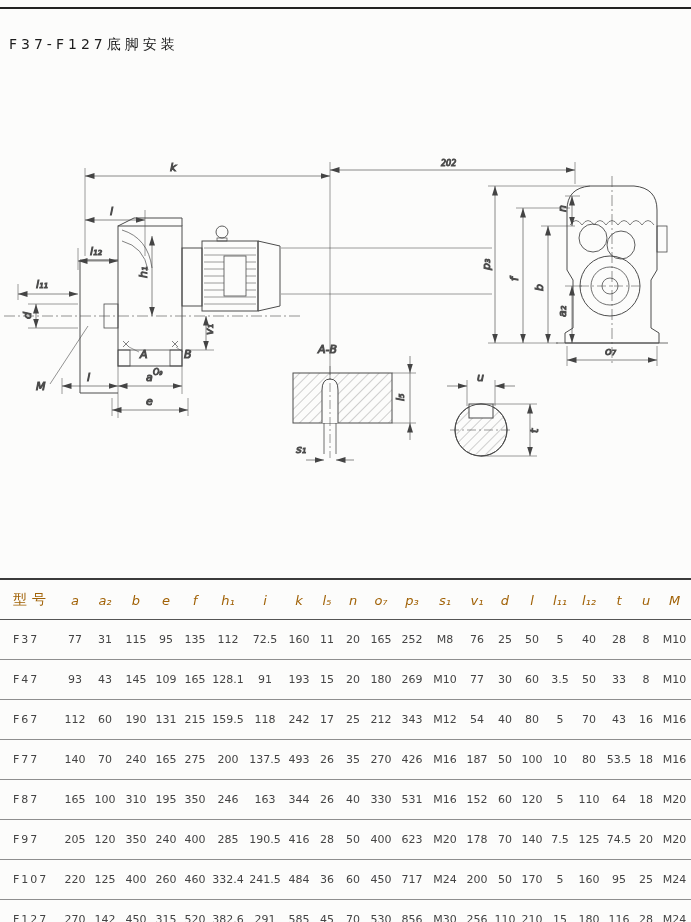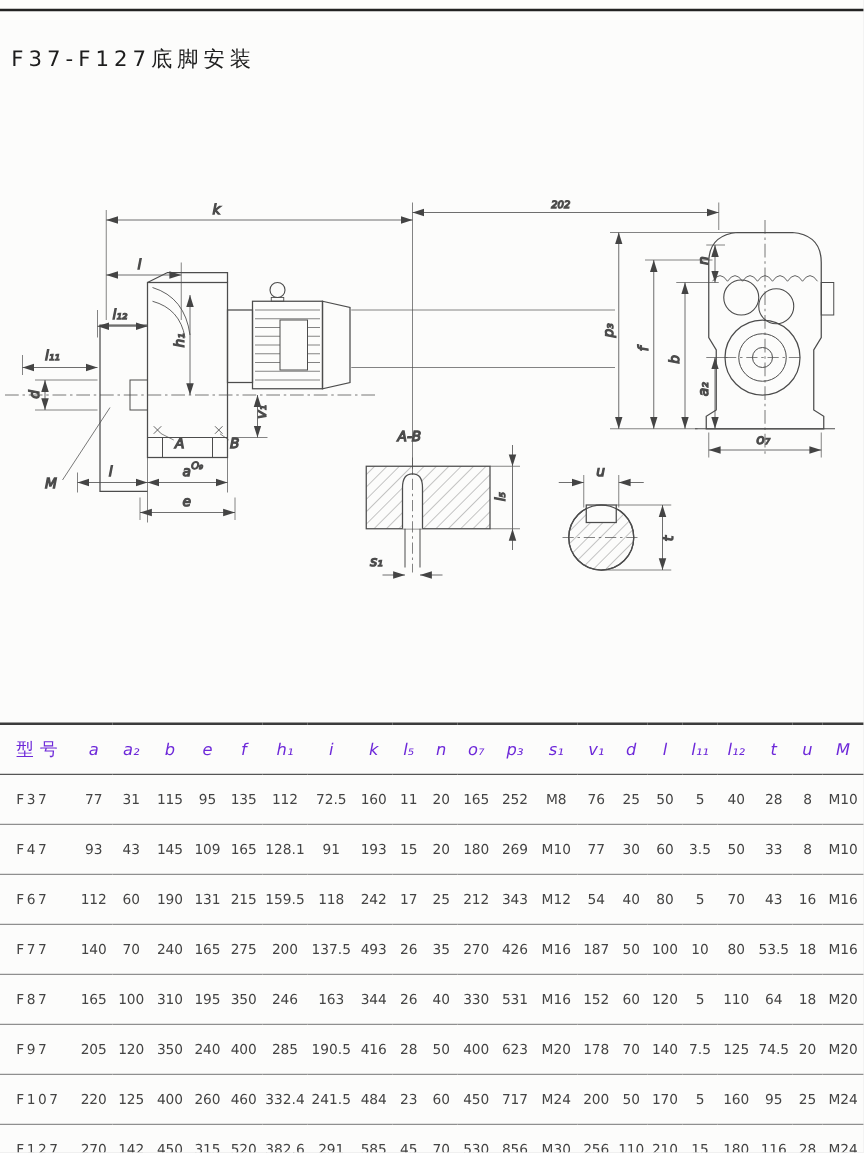--- a/index.html
+++ b/index.html
@@ -1,30 +1,30 @@
 <!DOCTYPE html>
 <html><head>
 <meta charset="utf-8">
 <style>
   html,body{margin:0;padding:0;background:#e8e8e8;}
   .page{position:relative;width:691px;height:922px;background:#fcfcfb;overflow:hidden;
         font-family:"DejaVu Sans",sans-serif;color:#3a3a3a;}
   .top-rule{position:absolute;top:7px;left:0;width:691px;height:2px;background:#222;}
-  .title{position:absolute;top:36px;left:9px;font-size:17px;font-weight:500;
+  .title{position:absolute;top:36px;left:9px;font-size:14px;font-weight:500;
          letter-spacing:4px;color:#1d1d1d;}
   .drawing-wrap{position:absolute;top:98px;left:0;}
   svg text{font-family:"DejaVu Sans",sans-serif;fill:#333;}
   .dimlbl{font-size:11px;font-style:italic;}
   .dimlbl-sm{font-size:8px;font-style:italic;}
   .spec-wrap{position:absolute;top:578px;left:0;width:691px;}
   table.spec{width:691px;border-collapse:collapse;table-layout:fixed;}
   table.spec thead tr{border-top:2px solid #3b3b3b;border-bottom:1.5px solid #555;}
   table.spec tbody tr{border-bottom:1.2px solid #8f8f8f;}
   table.spec th{font-weight:normal;font-style:italic;font-size:13px;padding:11px 0 10px;
-                text-align:center;white-space:nowrap;color:#6d28d9;}
+                text-align:center;white-space:nowrap;color:#a16207;}
   table.spec td{font-size:11px;padding:13px 0;text-align:center;white-space:nowrap;color:#444;}
   table.spec .model-col{text-align:left;padding-left:13px;font-style:normal;letter-spacing:2px;}
   table.spec th.model-col{font-size:14px;letter-spacing:5px;}
 </style>
 </head>
 <body>
 
 <div class="page">
   <div class="top-rule"></div>
   <div class="title">F37-F127底脚安装</div>
@@ -404,21 +404,21 @@
           <tr>
             <td class="model-col">F107</td>
             <td>220</td>
             <td>125</td>
             <td>400</td>
             <td>260</td>
             <td>460</td>
             <td>332.4</td>
             <td>241.5</td>
             <td>484</td>
-            <td>23</td>
+            <td>36</td>
             <td>60</td>
             <td>450</td>
             <td>717</td>
             <td>M24</td>
             <td>200</td>
             <td>50</td>
             <td>170</td>
             <td>5</td>
             <td>160</td>
             <td>95</td>

